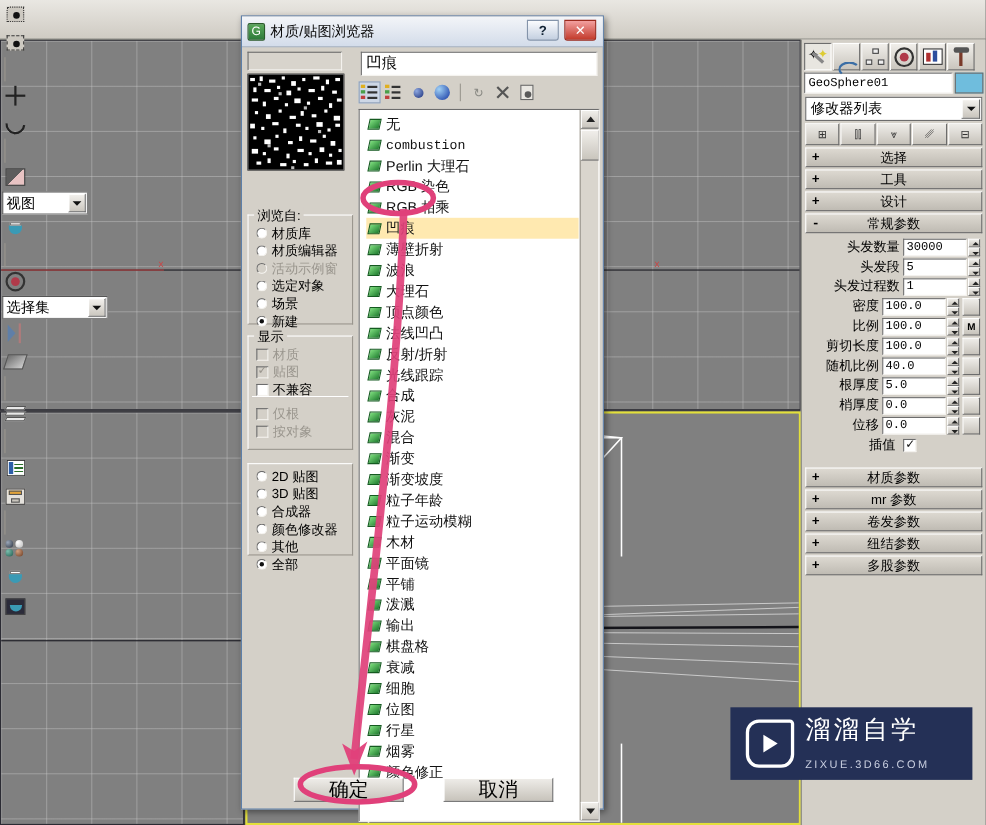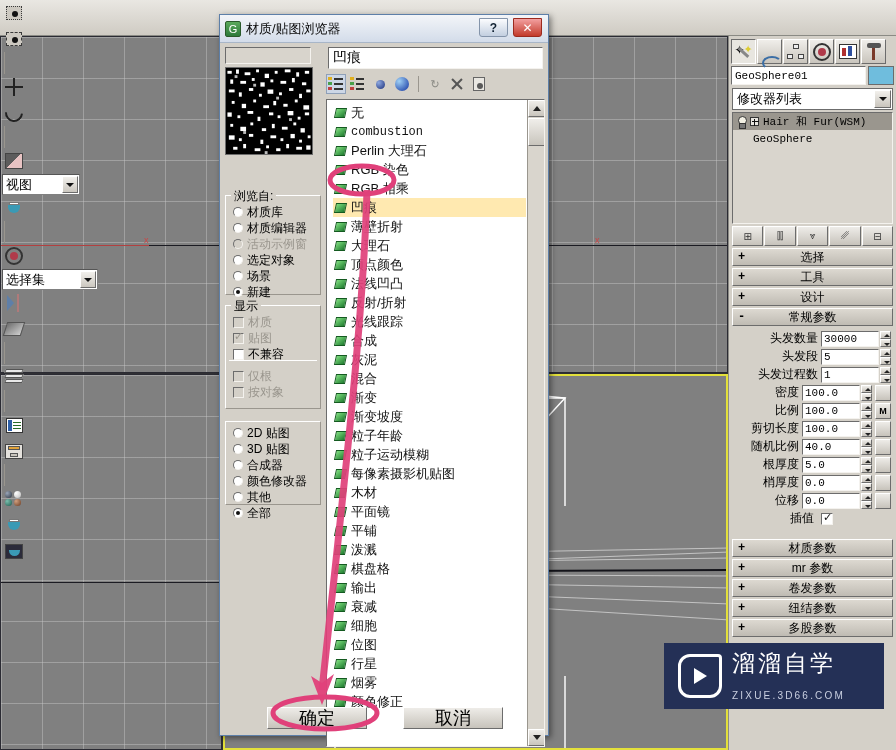--- a/index.html
+++ b/index.html
@@ -500,30 +500,20 @@
     <div class="colorswatch"></div>
   </div>
 
   <div class="modcombo">
     <span>修改器列表</span>
     <span class="arrowbx">
         <span class="caret-d"></span>
       </span>
   </div>
 
-  <div class="modstack">
-    <div class="modrow sel">
-      <span class="bulb"></span>
-      <span class="plusbx"></span>
-      <span>Hair 和 Fur(WSM)</span>
-    </div>
-    <div class="modrow" style="padding-left:20px">
-      <span>GeoSphere</span>
-    </div>
-  </div>
 
   <div class="stackbtns">
     <div class="stackbtn">⊞</div>
     <div class="stackbtn">⫿⫿</div>
     <div class="stackbtn">⩔</div>
     <div class="stackbtn">␥</div>
     <div class="stackbtn">⊟</div>
   </div>
 
   <div class="rollout">
@@ -905,20 +895,24 @@
           <div class="litem sel">
             <span class="swatch"></span>
             <span>凹痕</span>
           </div>
           <div class="litem">
             <span class="swatch"></span>
             <span>薄壁折射</span>
           </div>
           <div class="litem">
             <span class="swatch"></span>
+            <span>波浪</span>
+          </div>
+          <div class="litem">
+            <span class="swatch"></span>
             <span>大理石</span>
           </div>
           <div class="litem">
             <span class="swatch"></span>
             <span>顶点颜色</span>
           </div>
           <div class="litem">
             <span class="swatch"></span>
             <span>法线凹凸</span>
           </div>
@@ -953,45 +947,41 @@
           <div class="litem">
             <span class="swatch"></span>
             <span>粒子年龄</span>
           </div>
           <div class="litem">
             <span class="swatch"></span>
             <span>粒子运动模糊</span>
           </div>
           <div class="litem">
             <span class="swatch"></span>
-            <span>每像素摄影机贴图</span>
-          </div>
-          <div class="litem">
-            <span class="swatch"></span>
             <span>木材</span>
           </div>
           <div class="litem">
             <span class="swatch"></span>
             <span>平面镜</span>
           </div>
           <div class="litem">
             <span class="swatch"></span>
             <span>平铺</span>
           </div>
           <div class="litem">
             <span class="swatch"></span>
             <span>泼溅</span>
           </div>
           <div class="litem">
             <span class="swatch"></span>
+            <span>输出</span>
+          </div>
+          <div class="litem">
+            <span class="swatch"></span>
             <span>棋盘格</span>
-          </div>
-          <div class="litem">
-            <span class="swatch"></span>
-            <span>输出</span>
           </div>
           <div class="litem">
             <span class="swatch"></span>
             <span>衰减</span>
           </div>
           <div class="litem">
             <span class="swatch"></span>
             <span>细胞</span>
           </div>
           <div class="litem">

